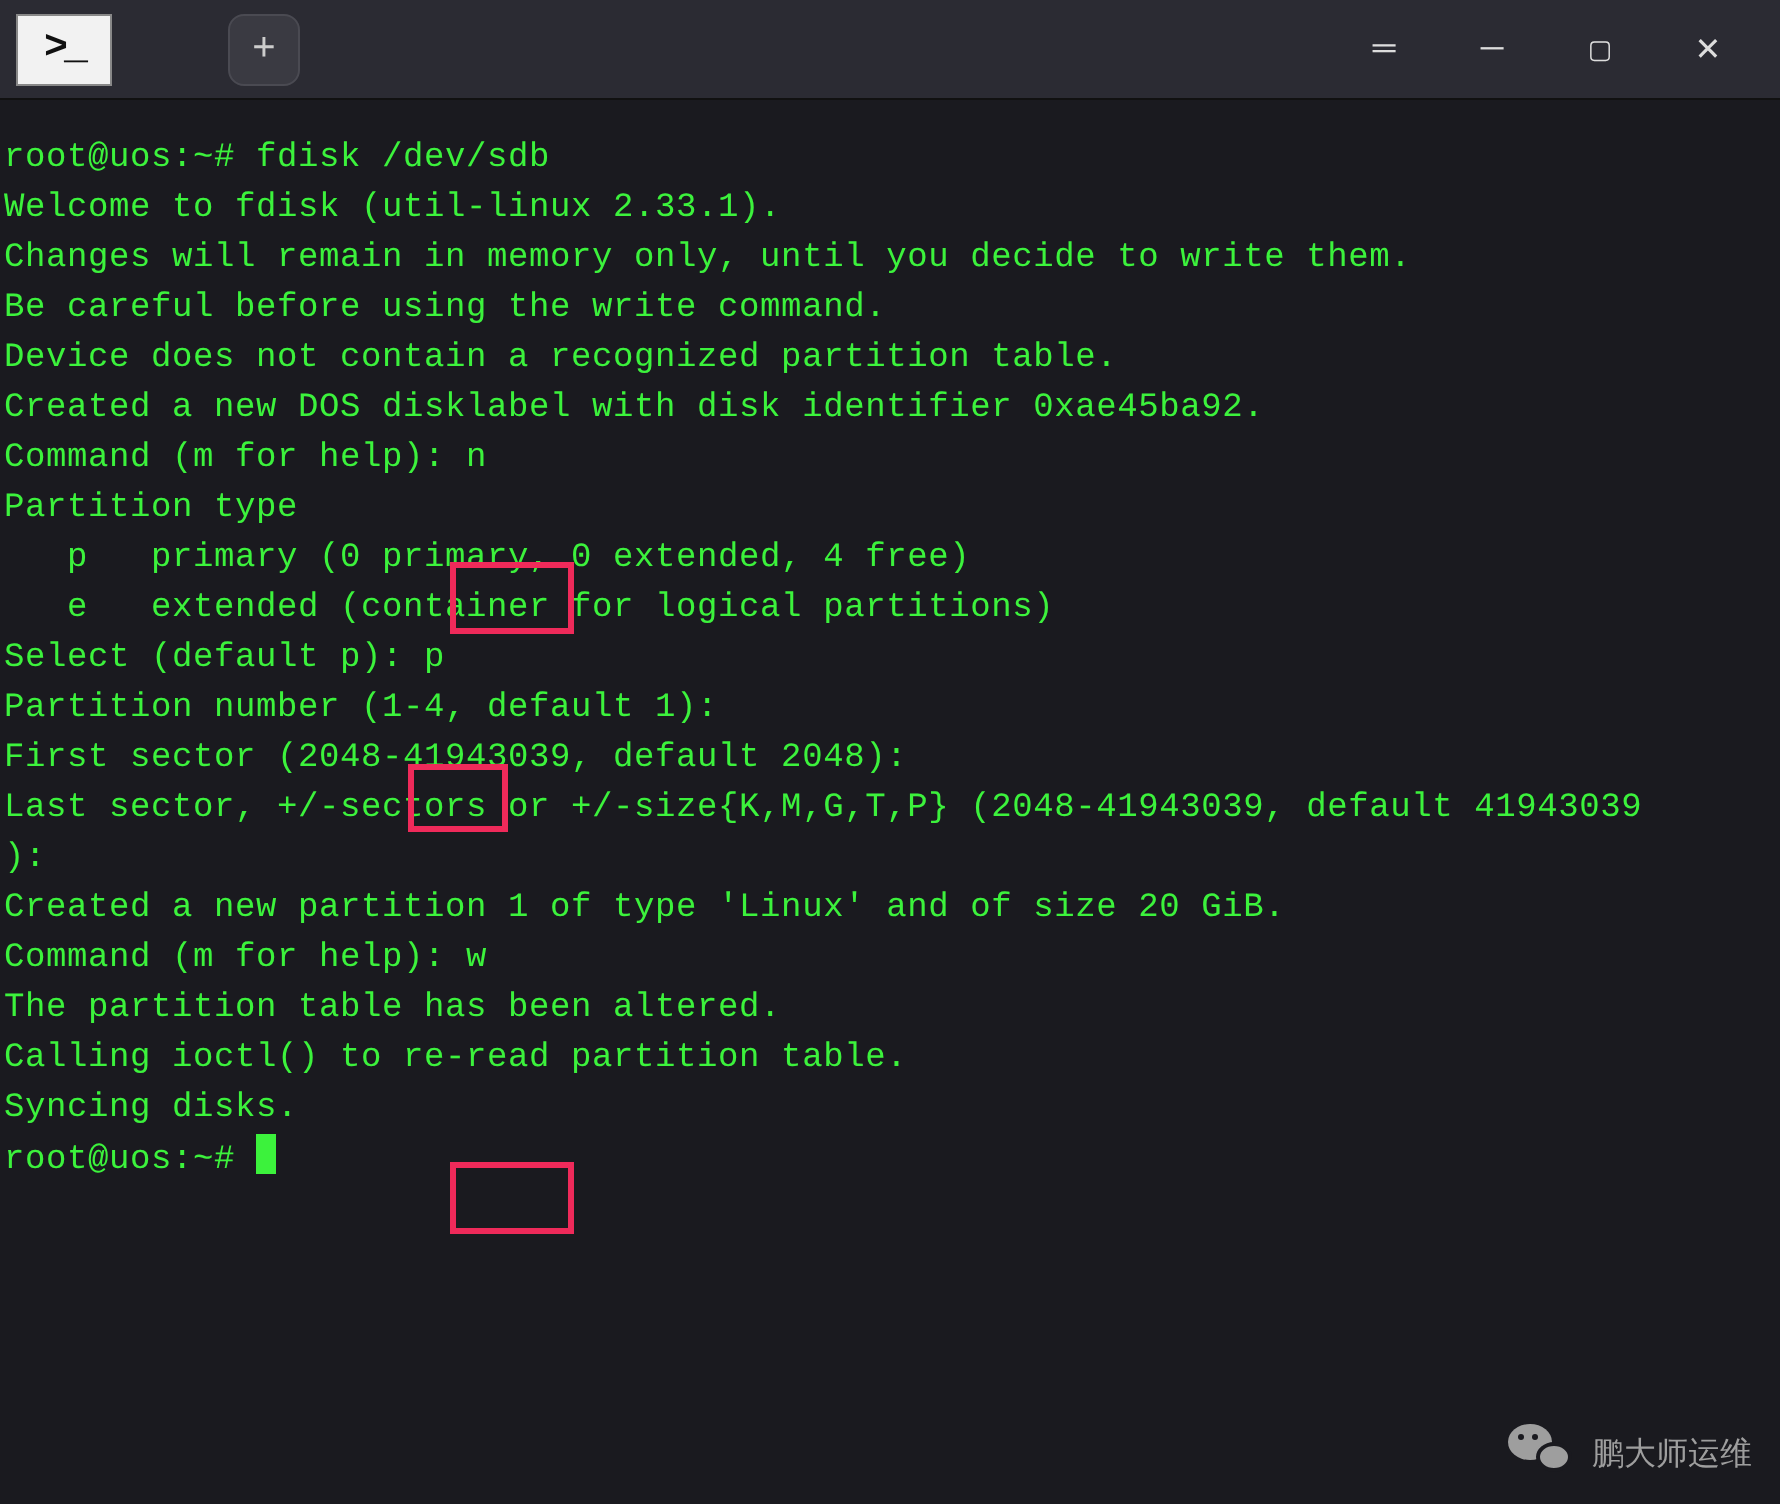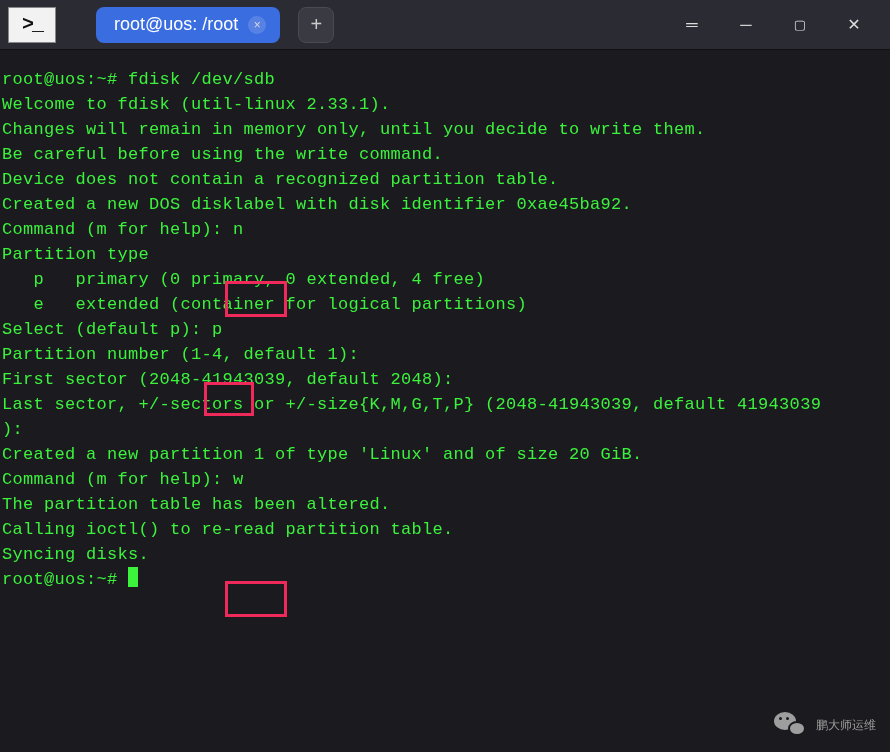--- a/index.html
+++ b/index.html
@@ -112,25 +112,25 @@
     .hl {
       position: absolute;
       border: 3px solid #ef2a5a;
       pointer-events: none;
     }
     .watermark {
       position: absolute;
       right: 14px;
       bottom: 14px;
       display: flex;
-      align-items: center;
+      align-items: flex-end;
       gap: 10px;
       color: #9e9e9e;
       font-family: "Microsoft YaHei", "PingFang SC", sans-serif;
-      font-size: 12px;
+      font-size: 16px;
     }
     .wechat-icon {
       width: 32px;
       height: 26px;
       position: relative;
     }
     .wechat-big {
       position: absolute;
       width: 22px;
       height: 18px;
@@ -159,24 +159,20 @@
     }
     .eye{position:absolute;width:3px;height:3px;background:#1a1a1f;border-radius:50%;top:5px}
   </style>
 </head>
 <body>
 
 <div class="titlebar">
   <div class="app-icon">
     <span class="app-icon-inner">&gt;_</span>
   </div>
-  <div class="tab">
-    <span>root@uos: /root</span>
-    <span class="tab-close">×</span>
-  </div>
   <div class="new-tab">+</div>
   <div class="spacer"></div>
   <div class="win-controls">
     <div class="win-btn">═</div>
     <div class="win-btn">─</div>
     <div class="win-btn" style="font-size:13px">▢</div>
     <div class="win-btn">✕</div>
   </div>
 </div>
 

